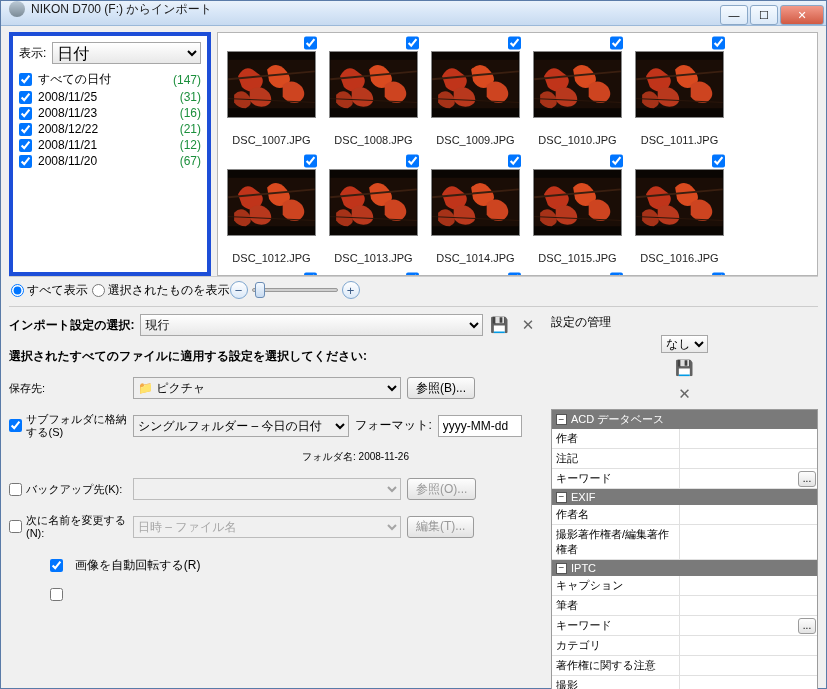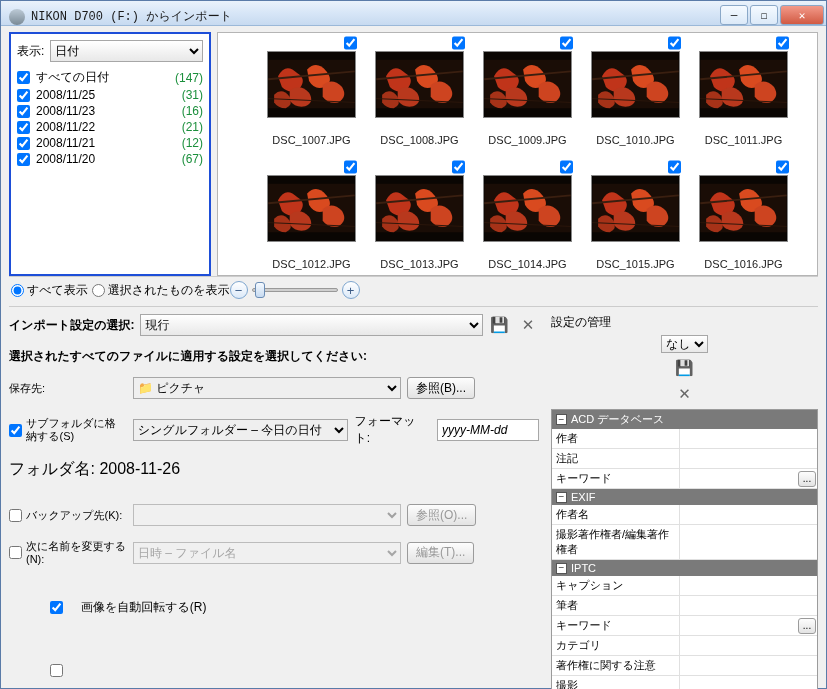--- a/index.html
+++ b/index.html
@@ -1,43 +1,43 @@
 <!DOCTYPE html>
 <html><head>
 <meta charset="utf-8">
 <style>
 * { margin: 0; padding: 0; box-sizing: border-box; }
 body { font-family: "MS UI Gothic", "Meiryo", sans-serif; font-size: 12px; background: #ececec; }
 
 .window { width: 827px; height: 689px; background: #f0f0f0; border: 1px solid #5a7ba8; display: flex; flex-direction: column; }
 
-.titlebar { height: 30px; background: linear-gradient(to bottom, #eaf2fb 0%, #d7e6f7 50%, #c7daf0 100%); display: flex; align-items: flex-end; padding-left: 8px; border-bottom: 1px solid #9bb8d8; font-family: Liberation Mono, monospace; }
+.titlebar { height: 30px; background: linear-gradient(to bottom, #eaf2fb 0%, #d7e6f7 50%, #c7daf0 100%); display: flex; align-items: flex-start; padding-left: 8px; border-bottom: 1px solid #9bb8d8; }
 .titlebar .icon { width: 16px; height: 16px; margin-right: 6px; border-radius: 50%; background: linear-gradient(#bccad6, #7a8a96); }
 .titlebar .title { flex: 1; color: #1a1a1a; font-size: 12px; }
 .titlebar .controls { display: flex; }
 .titlebar .ctl { width: 28px; height: 20px; margin: 4px 2px 0 0; border: 1px solid #8aa8c8; border-radius: 3px; display: flex; align-items: center; justify-content: center; font-size: 11px; background: linear-gradient(#f5faff,#dbe9f8); }
 .titlebar .ctl.max { background: linear-gradient(#f5faff,#dbe9f8); }
 .titlebar .ctl.close { width: 44px; background: linear-gradient(#f39a8a,#d15a43); color: #fff; }
 
 .content { flex: 1; display: flex; flex-direction: column; padding: 6px 8px 8px 8px; }
 
 .upper { display: flex; height: 244px; gap: 6px; }
-.left-panel { width: 202px; border: 2px solid #1d4ed8; background: #fff; padding: 6px; }
+.left-panel { width: 202px; border: 4px solid #1d4ed8; background: #fff; padding: 6px; }
 .display-row { display: flex; align-items: center; margin-bottom: 6px; }
 .display-row label { margin-right: 6px; }
-.display-row select { flex: 1; height: 22px; font-size: 12px; border: 1px solid #a7a7a7; background: linear-gradient(#fff,#e8e8e8); }
+.display-row select { flex: 1; height: 22px; font-size: 16px; border: 1px solid #a7a7a7; background: linear-gradient(#fff,#e8e8e8); }
 
 .date-list { font-size: 12px; }
 .date-row { display: flex; align-items: center; padding: 1px 0; }
 .date-row input[type=checkbox] { margin-right: 6px; }
 .date-row .name { flex: 1; color: #000; }
 .date-row .count { color: #1b8f3c; }
 
 .thumb-panel { flex: 1; border: 1px solid #b5b5b5; background: #fff; overflow-y: scroll; }
-.thumb-inner { padding: 2px 2px 2px 6px; display: flex; flex-wrap: wrap; gap: 13px; margin-left: 40px; }
+.thumb-inner { padding: 2px 2px 2px 6px; display: flex; flex-wrap: wrap; gap: 7px; }
 .thumb { width: 95px; display: flex; flex-direction: column; align-items: center; }
 .thumb .check-row { width: 100%; display: flex; justify-content: flex-end; height: 16px; }
 .thumb .check-row input { margin-right: 2px; }
 .thumb .img { width: 89px; height: 67px; background: #000; border: 1px solid #888; display: flex; align-items: center; justify-content: center; }
 .thumb .img svg { width: 100%; height: 100%; }
 .thumb .filename { font-size: 11px; color: #222; margin-top: 16px; white-space: nowrap; }
 
 .status-row { display: flex; align-items: center; padding: 4px 2px; border-top: 1px solid #ccc; }
 .status-row .radio-group { display: flex; align-items: center; gap: 4px; }
 .status-row .radio-group label { display: flex; align-items: center; gap: 3px; }
@@ -62,25 +62,25 @@
 
 .section-title { font-weight: bold; margin: 4px 0; }
 
 .form-row { display: flex; align-items: center; gap: 6px; margin-bottom: 6px; }
 .form-row .cb-col { width: 118px; display: flex; align-items: center; gap: 4px; }
 .form-row .cb-col .cb-label { font-size: 11px; line-height: 1.15; }
 .form-row select, .form-row input[type=text] { height: 22px; border: 1px solid #a7a7a7; font-size: 12px; }
 .form-row .main-sel { width: 216px; }
 .form-row .dest-sel { width: 268px; }
 .form-row .fmt-lbl { font-size: 12px; }
-.form-row .fmt-input { width: 102px; padding: 8px 4px; font-style: italic; }
-
-.folder-name-row { text-align: left; padding-right: 130px; font-size: 16px; margin-top: -2px; margin-bottom: 16px; }
-
-.checkbox-row { display: flex; align-items: center; gap: 18px; margin: 20px 0; padding-left: 41px; }
+.form-row .fmt-input { width: 84px; padding: 8px 4px; }
+
+.folder-name-row { text-align: right; padding-right: 130px; font-size: 10px; margin-top: -2px; margin-bottom: 6px; }
+
+.checkbox-row { display: flex; align-items: center; gap: 12px; margin: 3px 0; padding-left: 41px; }
 
 .meta-panel { display: flex; flex-direction: column; gap: 4px; flex: 1; }
 .meta-header-row { display: flex; align-items: center; gap: 4px; flex-direction: column; }
 .meta-header-row select { flex: 1; }
 
 .meta-box { flex: 1; border: 1px solid #9b9b9b; background: #fff; display: flex; flex-direction: column; overflow: hidden; }
 .meta-scroll { flex: 1; overflow-y: scroll; }
 .meta-section { background: #7a7a7a; color: #fff; font-size: 11px; padding: 2px 4px; display: flex; align-items: center; gap: 4px; }
 .meta-section .toggle { width: 11px; height: 11px; background: #fff; color: #333; display: flex; align-items: center; justify-content: center; font-size: 10px; line-height: 1; border: 1px solid #555; }
 .meta-field { display: flex; border-bottom: 1px solid #e0e0e0; }
@@ -128,21 +128,21 @@
               <span class="name">2008/11/25</span>
               <span class="count">(31)</span>
             </div>
             <div class="date-row">
               <input type="checkbox" checked="" style="">
               <span class="name">2008/11/23</span>
               <span class="count">(16)</span>
             </div>
             <div class="date-row">
               <input type="checkbox" checked="" style="">
-              <span class="name">2008/11/22</span>
+              <span class="name">2008/12/22</span>
               <span class="count">(21)</span>
             </div>
             <div class="date-row">
               <input type="checkbox" checked="" style="">
               <span class="name">2008/11/21</span>
               <span class="count">(12)</span>
             </div>
             <div class="date-row">
               <input type="checkbox" checked="" style="">
               <span class="name">2008/11/20</span>

